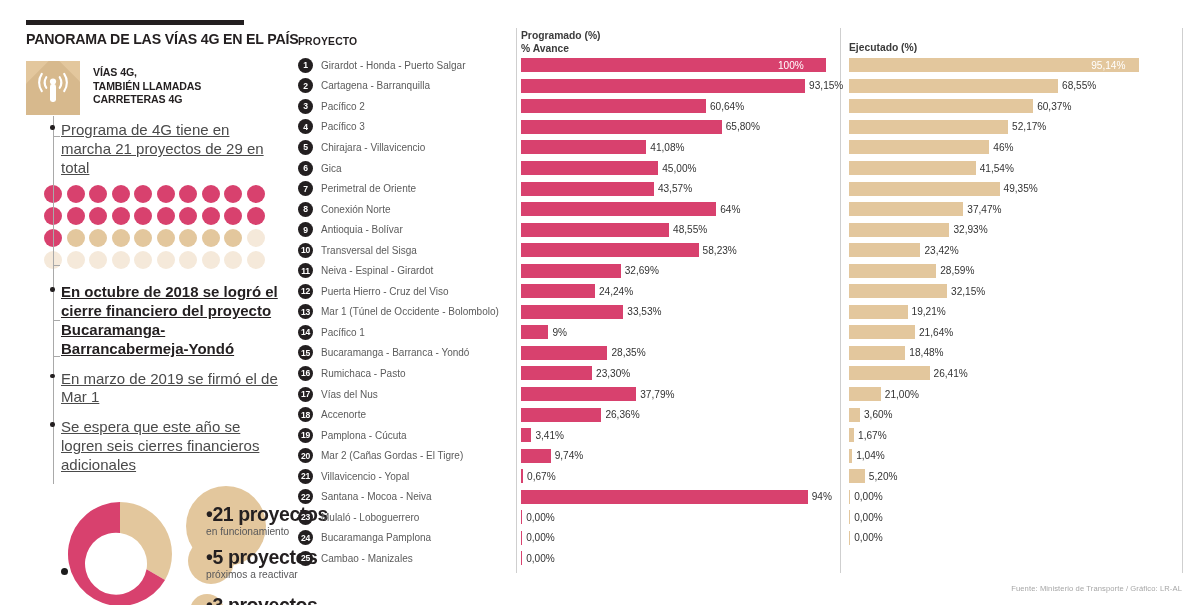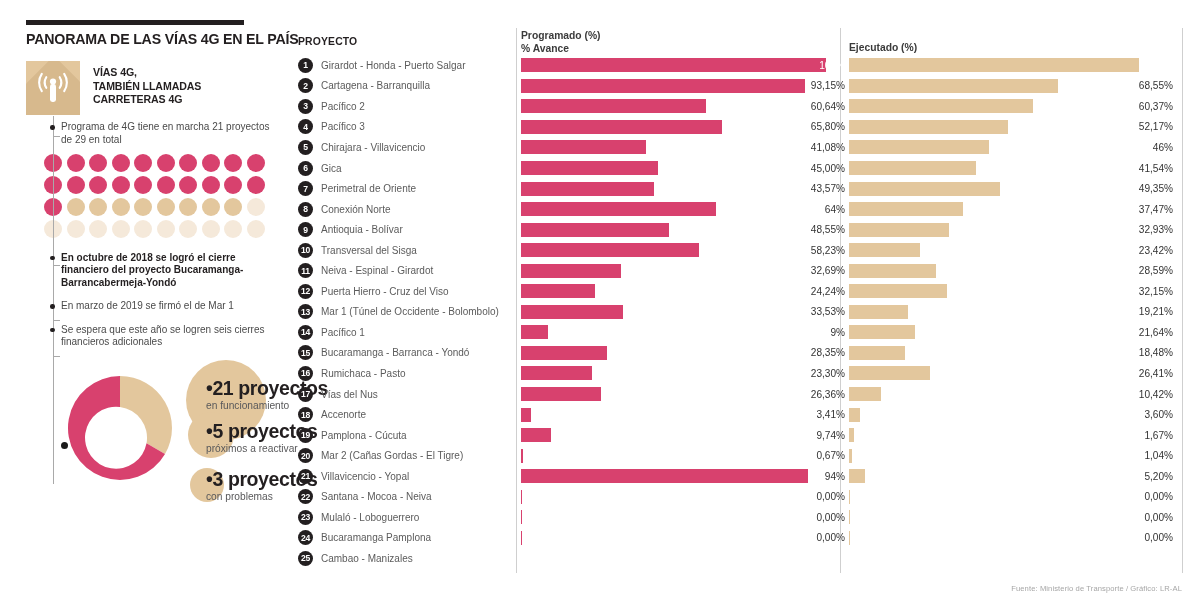--- a/index.html
+++ b/index.html
@@ -71,23 +71,24 @@
     line-height: 1.28;
     padding-top: 5px;
     letter-spacing: -0.1px;
   }
 
   
   .bullet-row {
     position: relative;
     padding-left: 17px;
     margin-bottom: 7px;
-    font-size: 10px;
+    font-size: 15px;
     line-height: 1.26;
     color: #4a4a4a;
+    text-decoration: underline;
   }
   .bullet-row::before {
     content: "";
     position: absolute;
     left: 6px; top: 4px;
     width: 4.5px; height: 4.5px;
     border-radius: 50%;
     background: #231f20;
   }
   .bullet-row.strong { font-weight: bold; color: #231f20; }
@@ -229,21 +230,20 @@
     top: 55px;
     width: 324px;
   }
   #bars-prog { left: 521px; }
   #bars-ejec { left: 849px; }
 
   .bar-row {
     height: 20.55px;
     display: flex;
     align-items: center;
-    justify-content: space-between;
   }
   .bar {
     height: 14px;
     flex: 0 0 auto;
   }
   .bar.prog { background: #d8416e; }
   .bar.ejec { background: #e3c79d; }
   .bar-val {
     font-size: 10.1px;
     color: #333333;
@@ -561,20 +561,24 @@
     </div>
     <div class="bar-row">
       <div class="bar prog" style="width: 86.4675px;"></div>
       <span class="bar-val">28,35%</span>
     </div>
     <div class="bar-row">
       <div class="bar prog" style="width: 71.065px;"></div>
       <span class="bar-val">23,30%</span>
     </div>
     <div class="bar-row">
+      <div class="bar prog" style="width: 115.259px;"></div>
+      <span class="bar-val">37,79%</span>
+    </div>
+    <div class="bar-row">
       <div class="bar prog" style="width: 80.398px;"></div>
       <span class="bar-val">26,36%</span>
     </div>
     <div class="bar-row">
       <div class="bar prog" style="width: 10.4005px;"></div>
       <span class="bar-val">3,41%</span>
     </div>
     <div class="bar-row">
       <div class="bar prog" style="width: 29.707px;"></div>
       <span class="bar-val">9,74%</span>
@@ -660,21 +664,21 @@
     <div class="bar-row">
       <div class="bar ejec" style="width: 56.364px;"></div>
       <span class="bar-val">18,48%</span>
     </div>
     <div class="bar-row">
       <div class="bar ejec" style="width: 80.5505px;"></div>
       <span class="bar-val">26,41%</span>
     </div>
     <div class="bar-row">
       <div class="bar ejec" style="width: 31.781px;"></div>
-      <span class="bar-val">10,42%</span>
+      <span class="bar-val">21,00%</span>
     </div>
     <div class="bar-row">
       <div class="bar ejec" style="width: 10.98px;"></div>
       <span class="bar-val">3,60%</span>
     </div>
     <div class="bar-row">
       <div class="bar ejec" style="width: 5.0935px;"></div>
       <span class="bar-val">1,67%</span>
     </div>
     <div class="bar-row">

